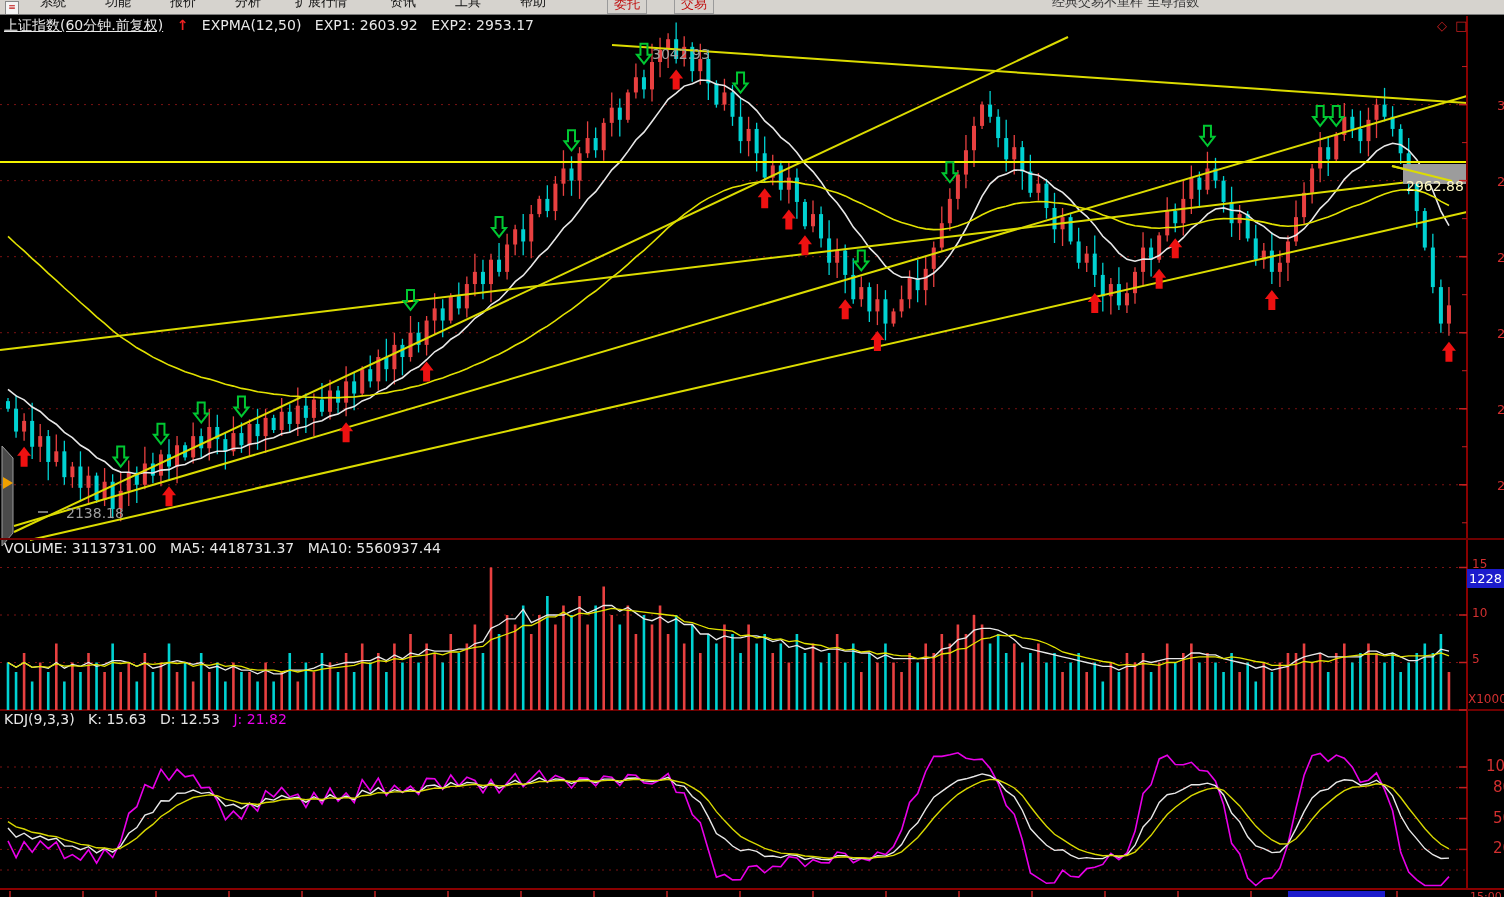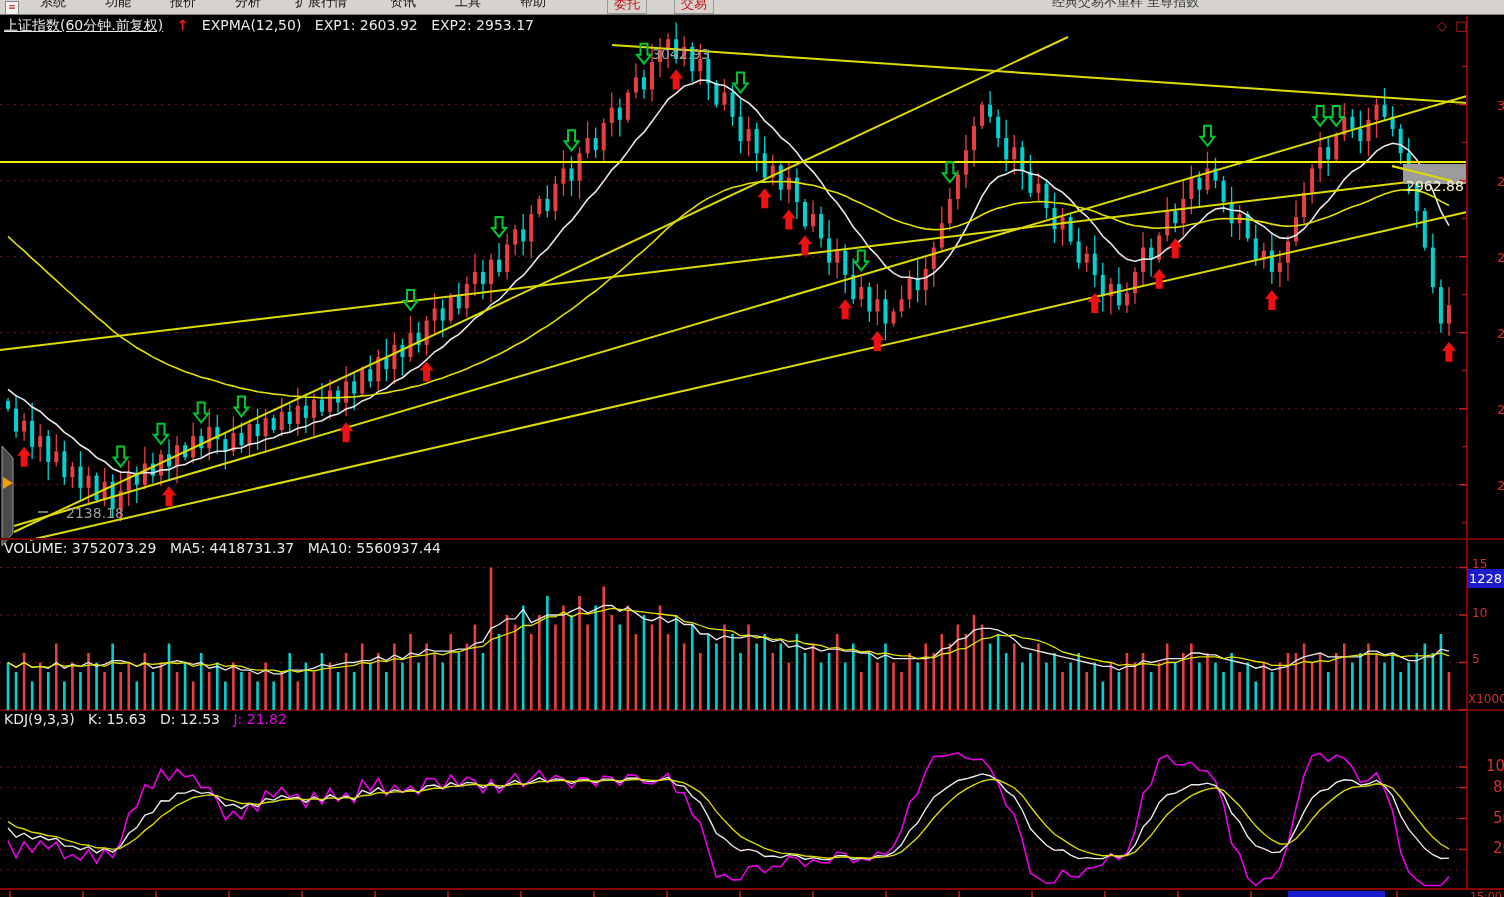--- a/index.html
+++ b/index.html
@@ -755,21 +755,21 @@
     <span class="w">EXP1: 2603.92</span>
     <span class="y">EXP2: 2953.17</span>
   </div>
   <div id="corner-icons">◇ □</div>
 
   <div class="flabel gray" style="left:652px;top:46px">3042.93</div>
   <div class="flabel gray" style="left:66px;top:505px">2138.18</div>
   <div class="flabel w" style="left:1406px;top:142px;color:#fef9c3">2962.88</div>
 
   <div class="hdr" style="top:540px">
-    <span class="w">VOLUME: 3752073.29</span>
+    <span class="w">VOLUME: 3113731.00</span>
     <span class="w">MA5: 4418731.37</span>
     <span class="y">MA10: 5560937.44</span>
   </div>
 
   <div class="axis-label" style="left:1472px;top:557px">15</div>
   <div id="vol-badge">1228</div>
   <div class="axis-label" style="left:1472px;top:606px">10</div>
   <div class="axis-label" style="left:1472px;top:652px">5</div>
   <div class="axis-label" style="left:1468px;top:692px">X10000</div>
 

